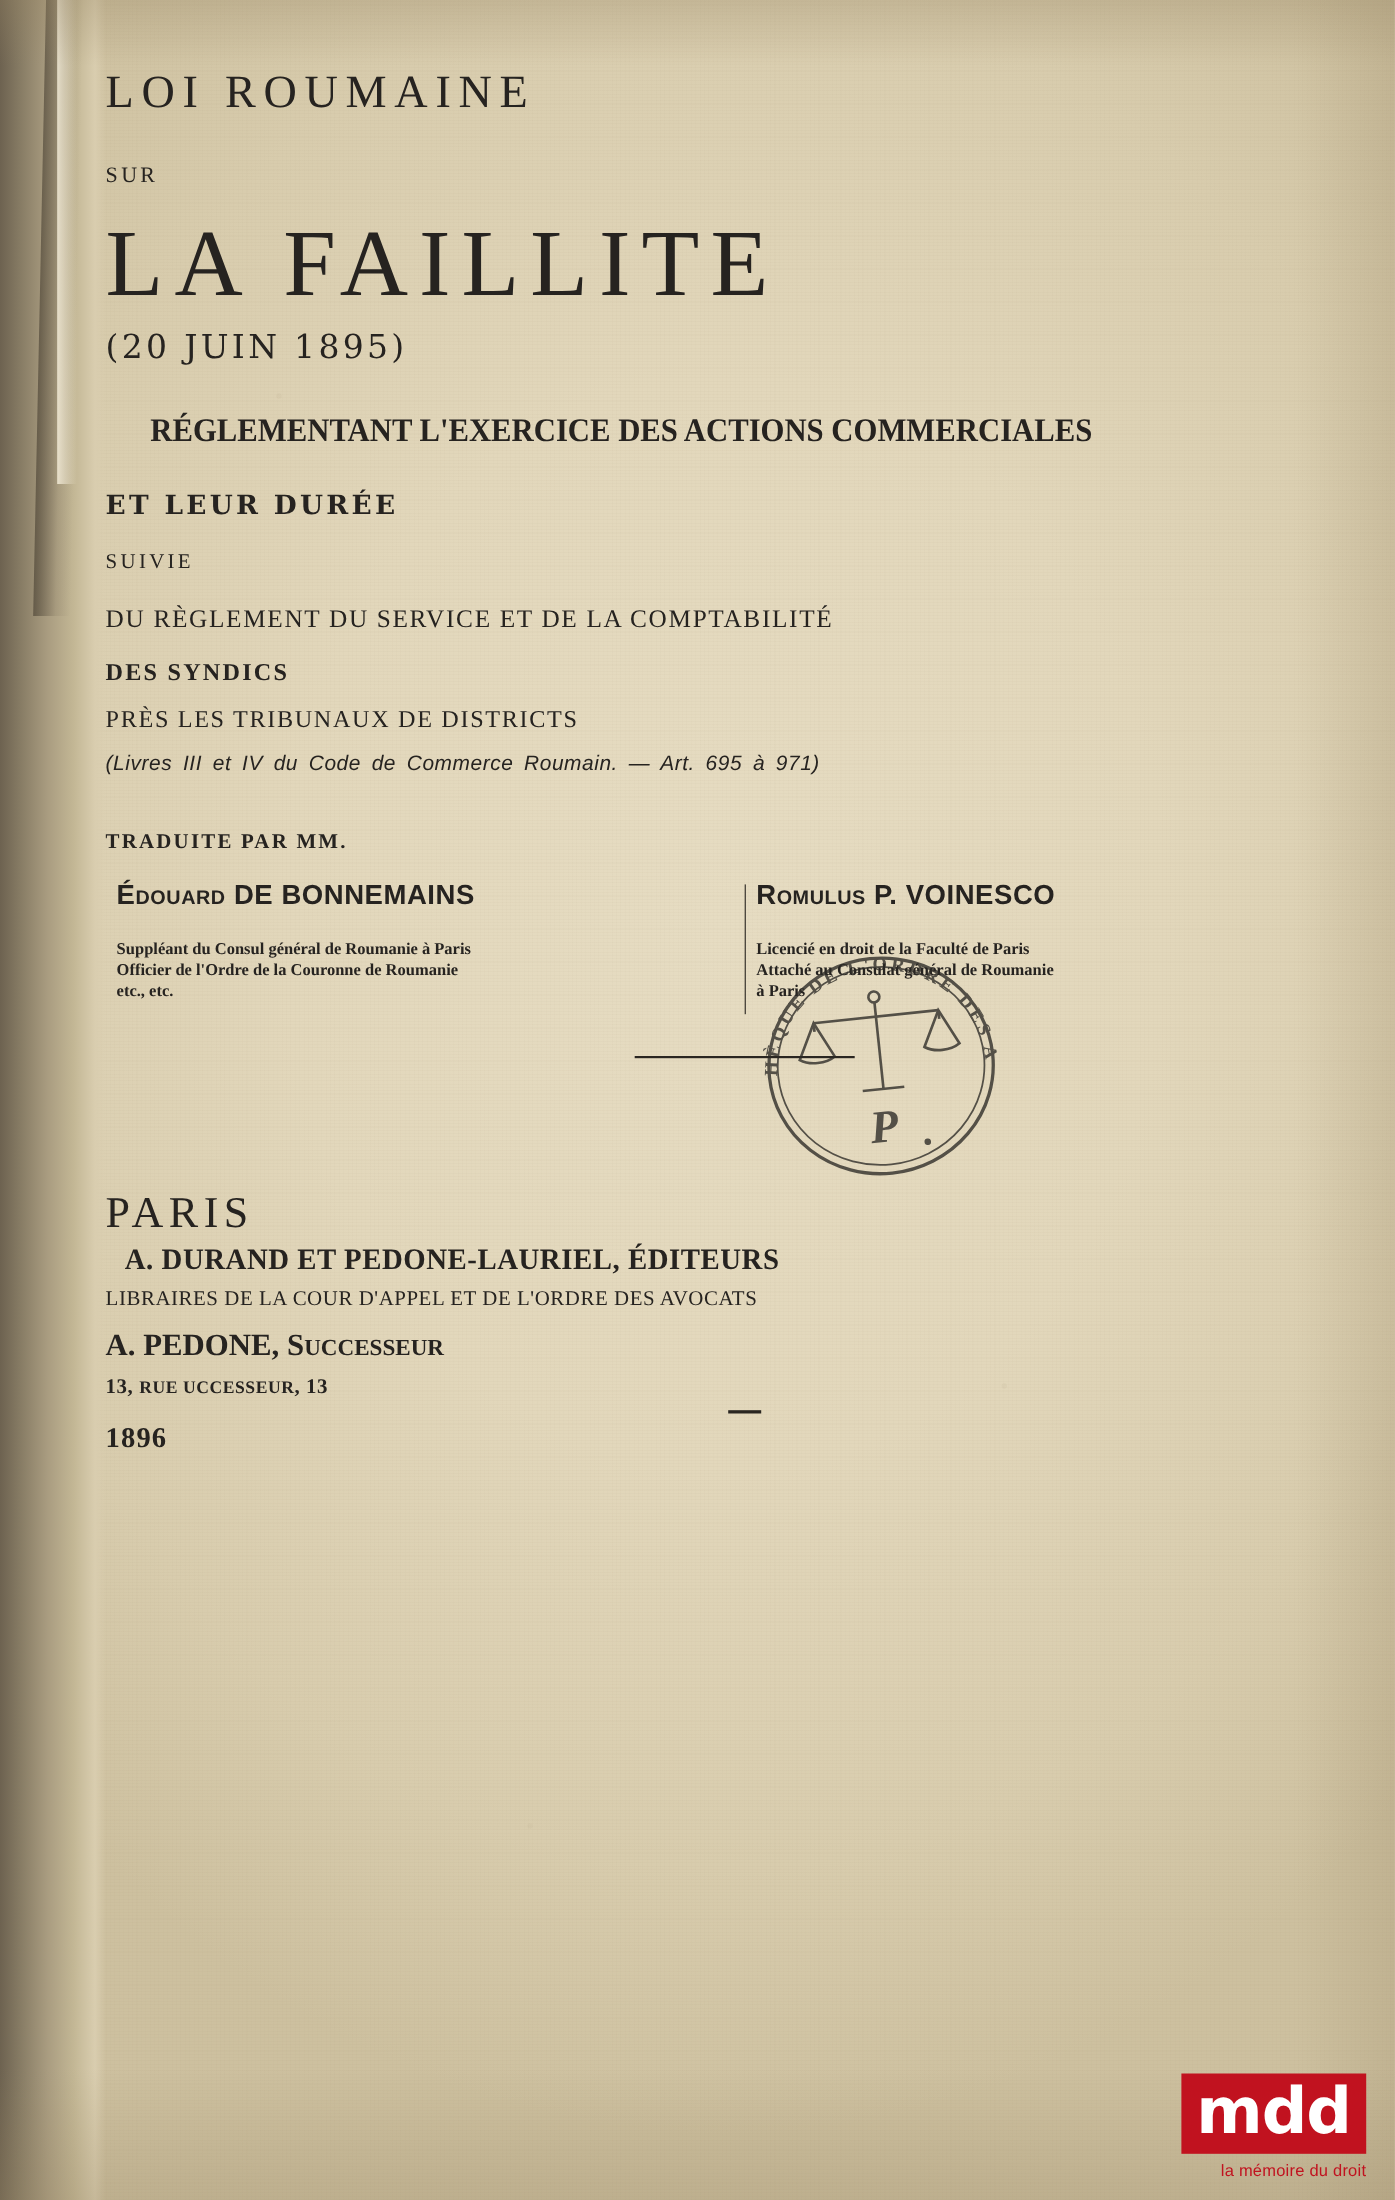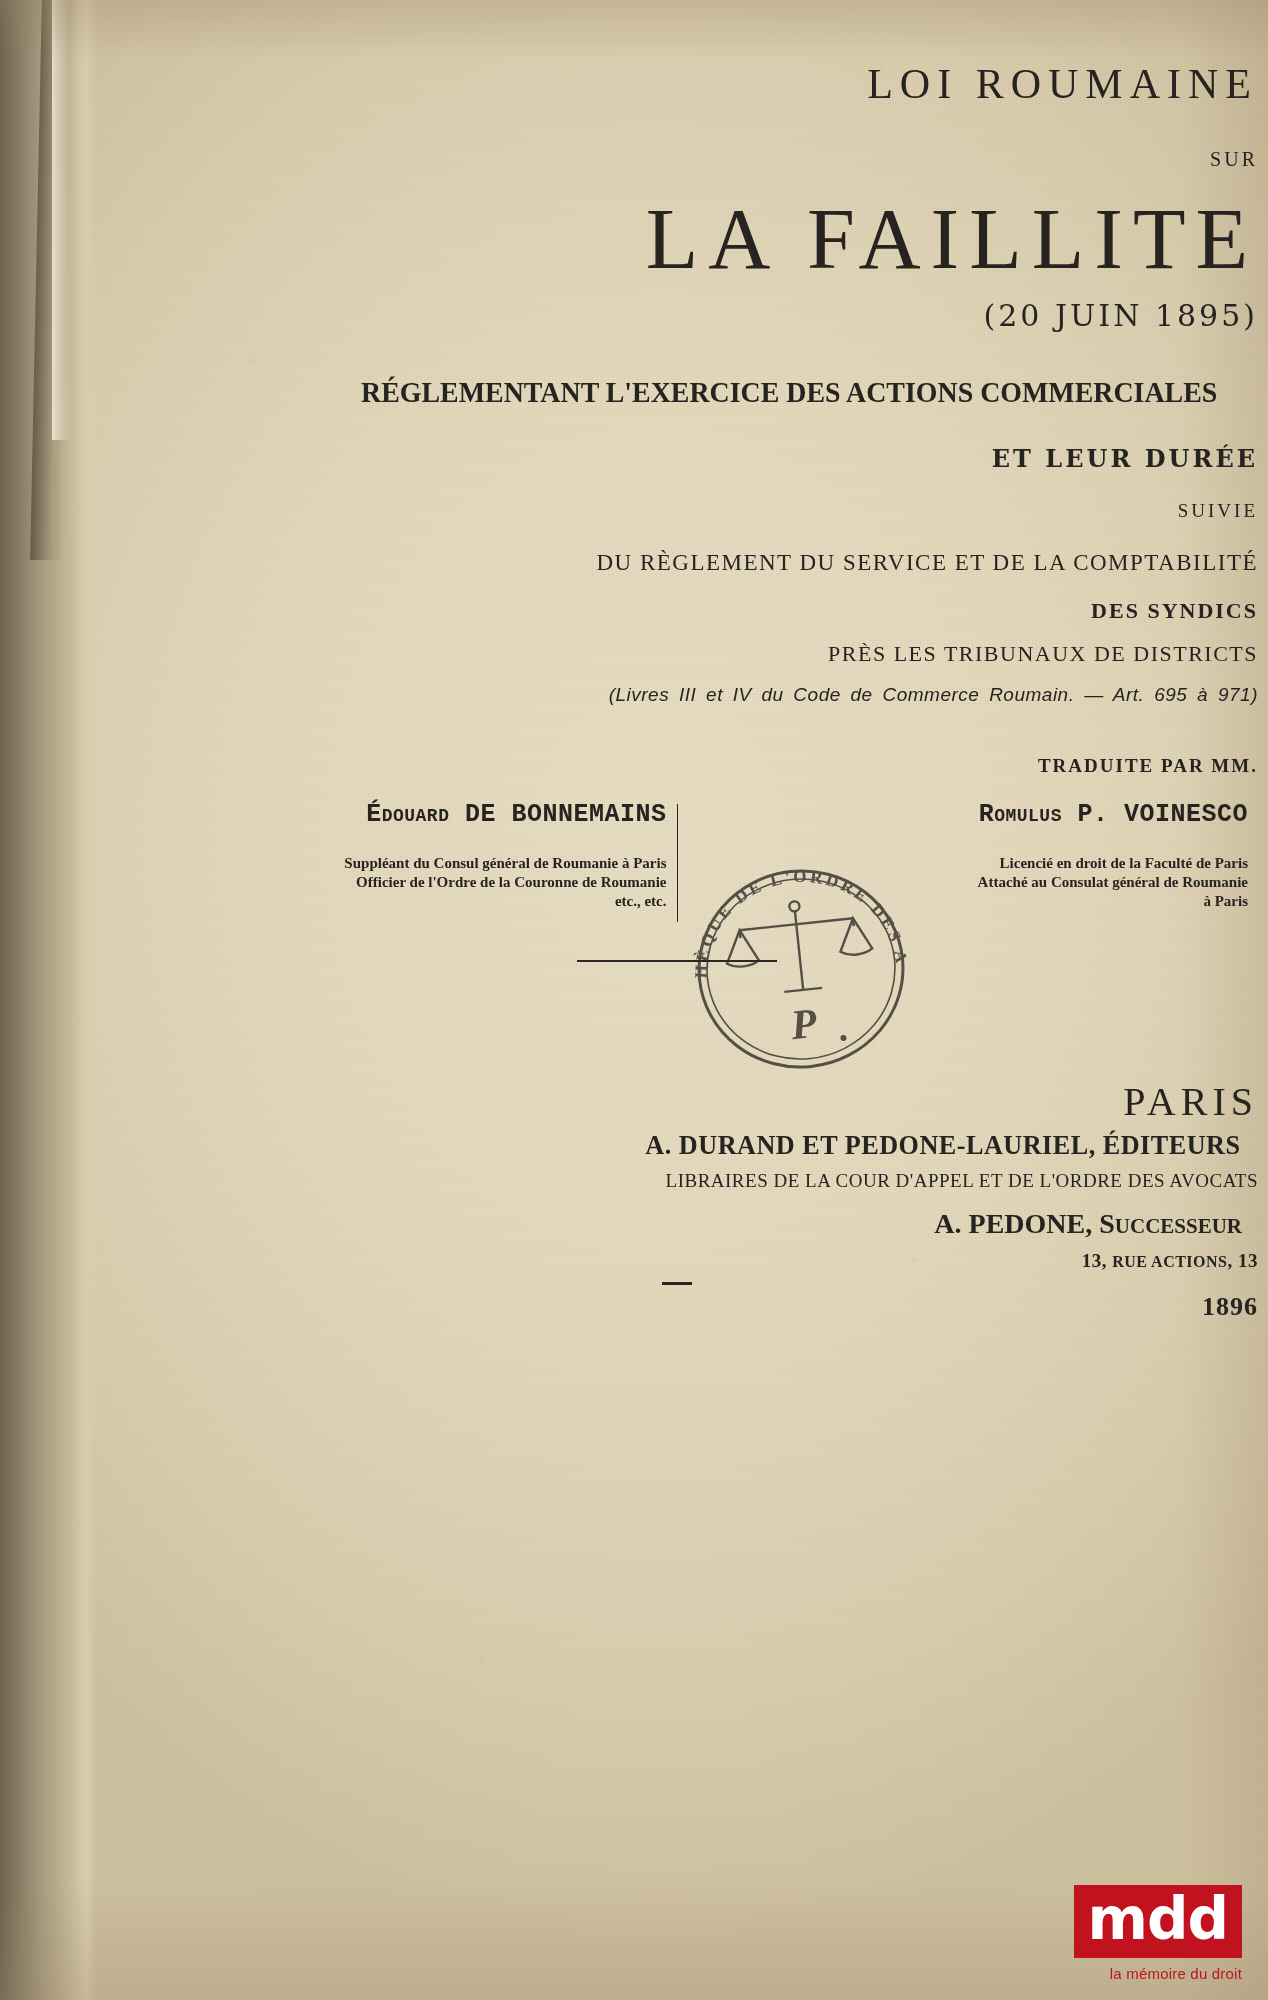--- a/index.html
+++ b/index.html
@@ -48,21 +48,21 @@
     background:linear-gradient(0deg, rgba(150,132,98,.28), rgba(0,0,0,0));
   }
   .rightshade{
     position:absolute;right:0;top:0;width:90px;height:100%;
     background:linear-gradient(270deg, rgba(150,132,98,.22), rgba(0,0,0,0));
   }
 
   .content{
     position:absolute;left:96px;right:10px;top:0;bottom:0;
     color:#23201c;
-    text-align:right;
+    text-align:left;
   }
   .ink{color:#262320;}
 
   .t-loi{
     position:absolute;top:60px;left:0;right:0;
     font-size:42px;letter-spacing:7px;font-weight:400;
     font-family:"Liberation Serif",serif;
   }
   .t-sur{
     position:absolute;top:148px;left:0;right:0;
@@ -123,21 +123,21 @@
 
   .authors{
     position:absolute;top:800px;left:0;right:0;
     display:flex;
   }
   .acol{flex:1;padding:0 10px;}
   .divider{
     width:1px;background:#2a2621;height:118px;margin-top:4px;
   }
   .aname{
-    font-family:Liberation Mono, monospace;
+    font-family:Liberation Sans, sans-serif;
     font-weight:bold;font-size:25px;letter-spacing:.5px;
     white-space:nowrap;
   }
   .aname .sc{font-size:18px;}
   .acred{
     margin-top:25px;
     font-family:"Liberation Serif",serif;
     font-weight:bold;font-size:15px;line-height:1.28;
     letter-spacing:0px;
   }
@@ -267,21 +267,21 @@
     </div>
 
     <div class="rule">
         <i></i>
       </div>
 
     <div class="t-paris ink">PARIS</div>
     <div class="t-durand ink">A. DURAND ET PEDONE-LAURIEL, ÉDITEURS</div>
     <div class="t-libraires ink">LIBRAIRES DE LA COUR D'APPEL ET DE L'ORDRE DES AVOCATS</div>
     <div class="t-pedone ink"><span>A. PEDONE, </span><span>S</span><span class="sc">UCCESSEUR</span></div>
-    <div class="t-rue ink"><span>13, </span><span class="sm">RUE ACTIONS</span><span>, 13</span></div>
+    <div class="t-rue ink"><span>13, </span><span class="sm">RUE UCCESSEUR</span><span>, 13</span></div>
     <div class="minirule">
         <i></i>
       </div>
     <div class="t-year ink">1896</div>
 
   </div>
 
   <div class="stamp">
     <svg width="230" height="214" viewBox="0 0 230 214">
       <defs>

